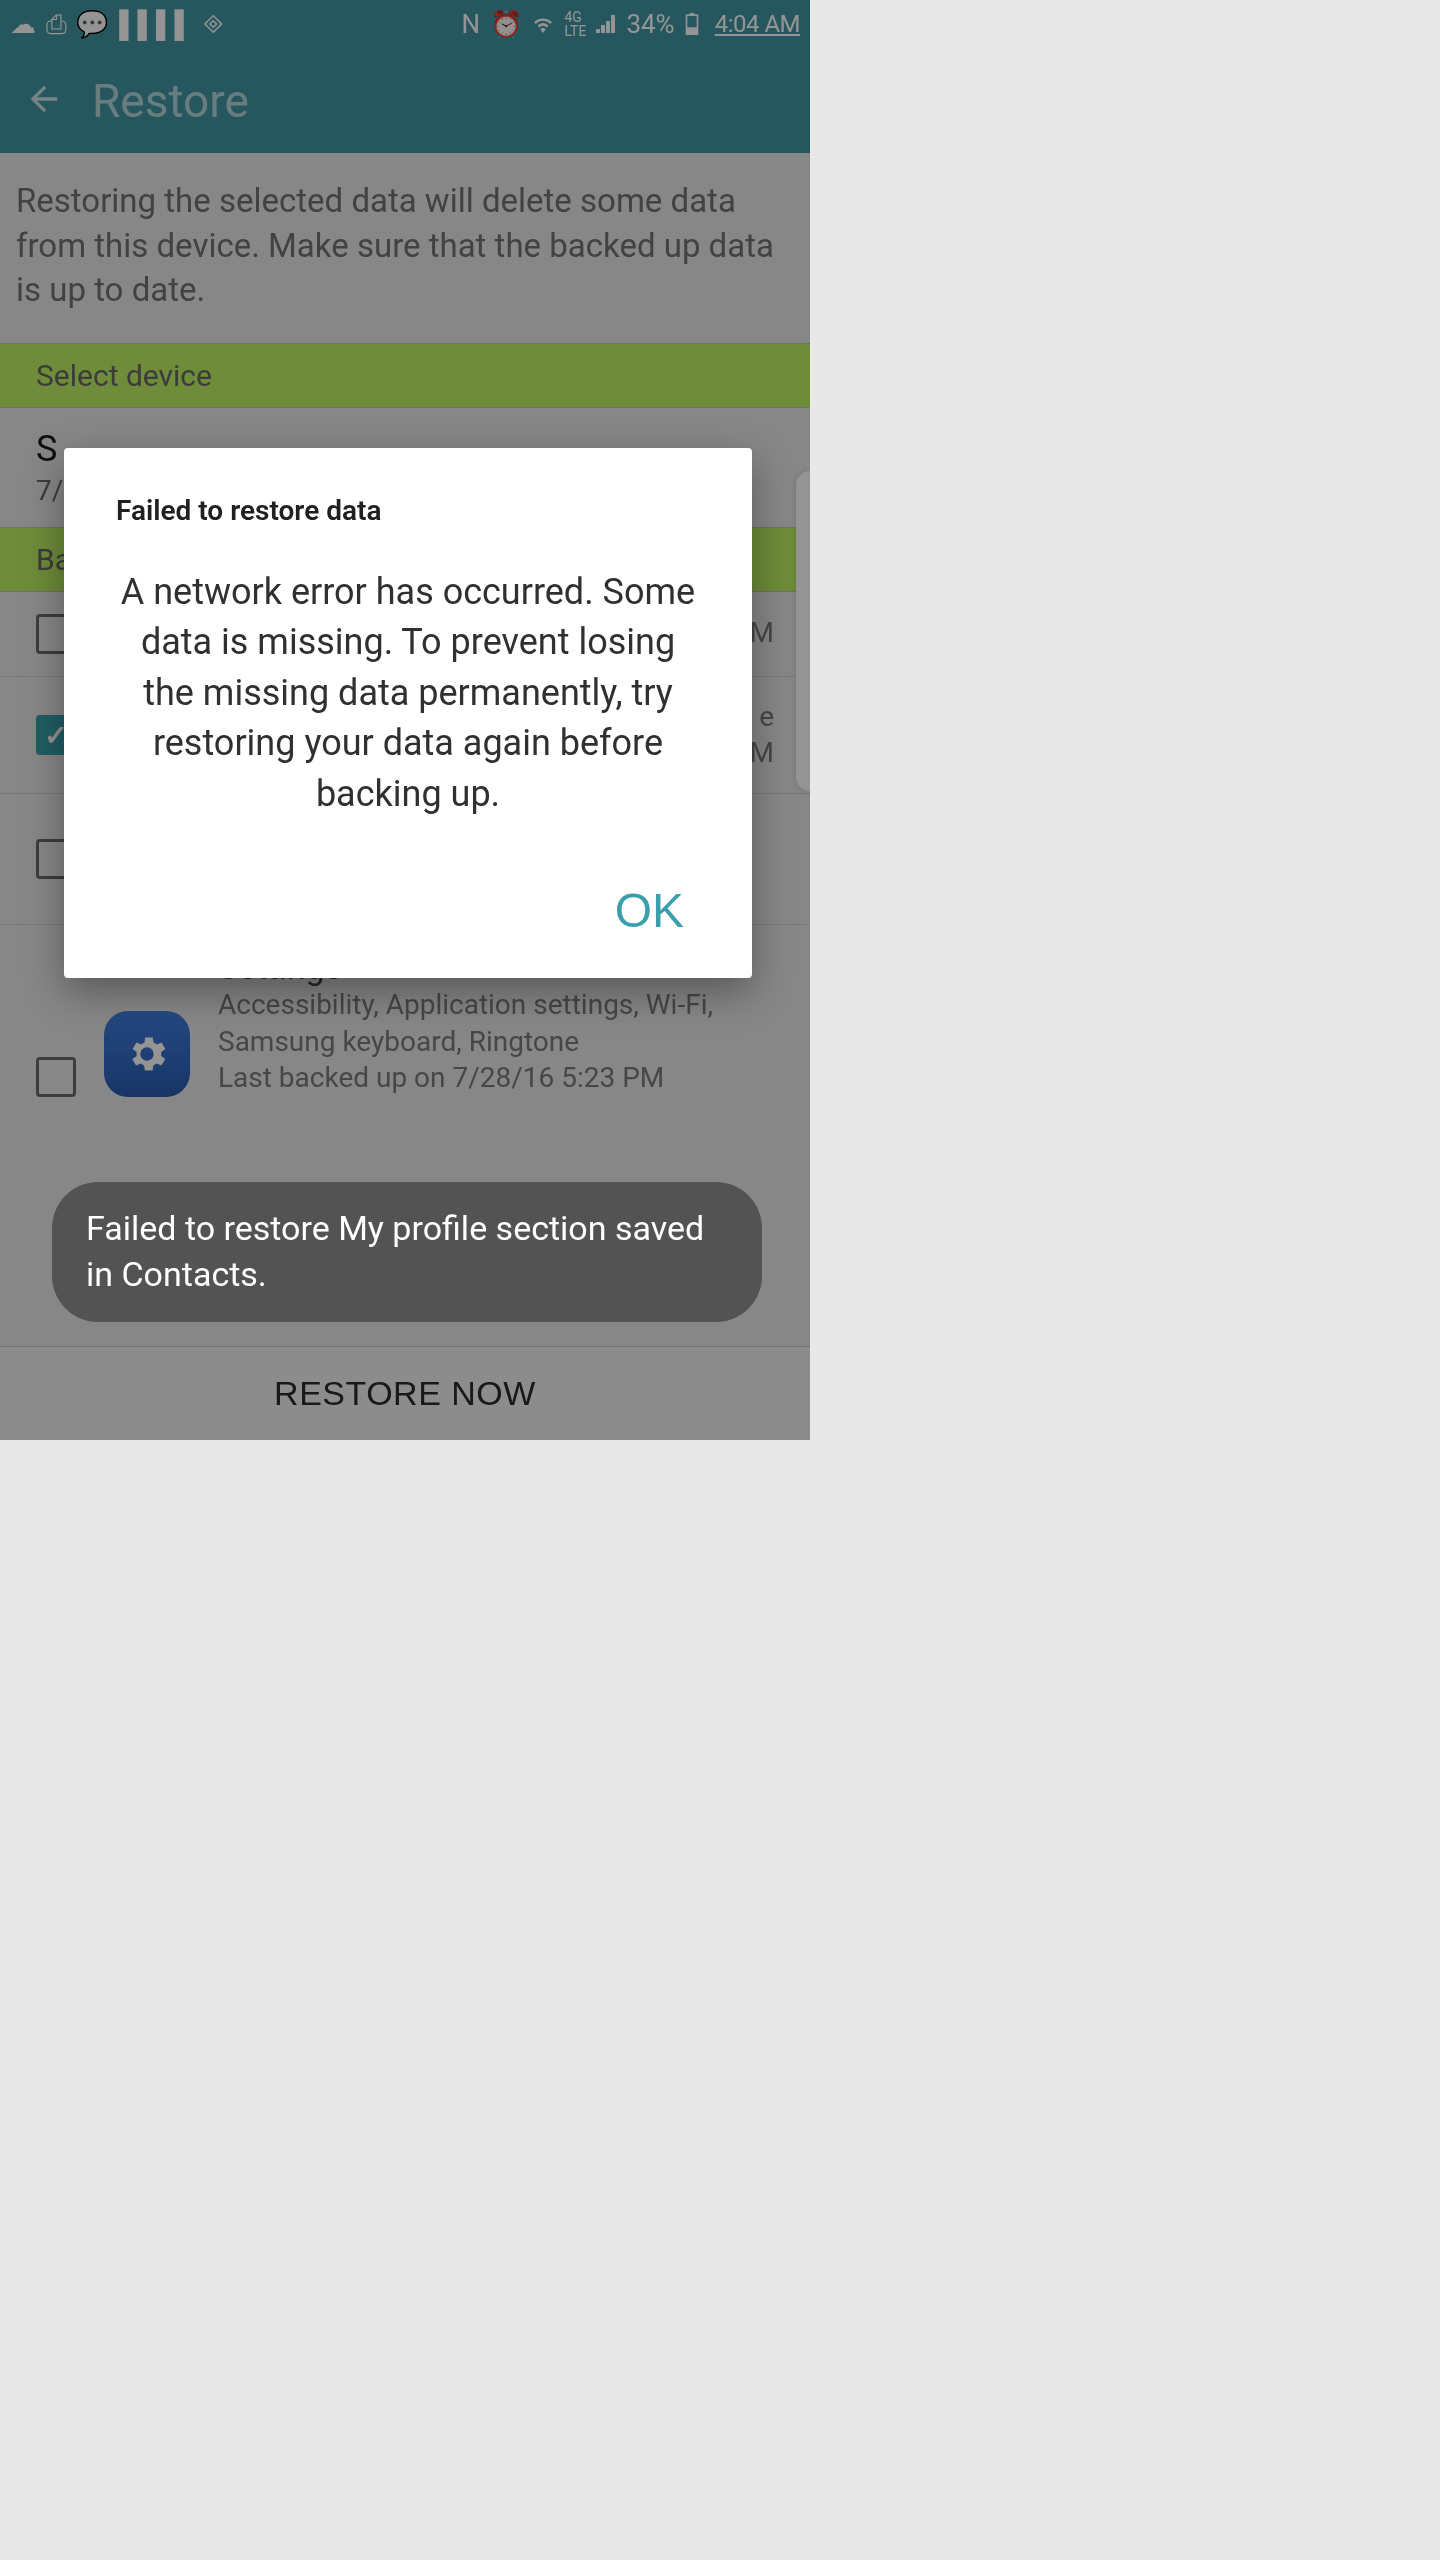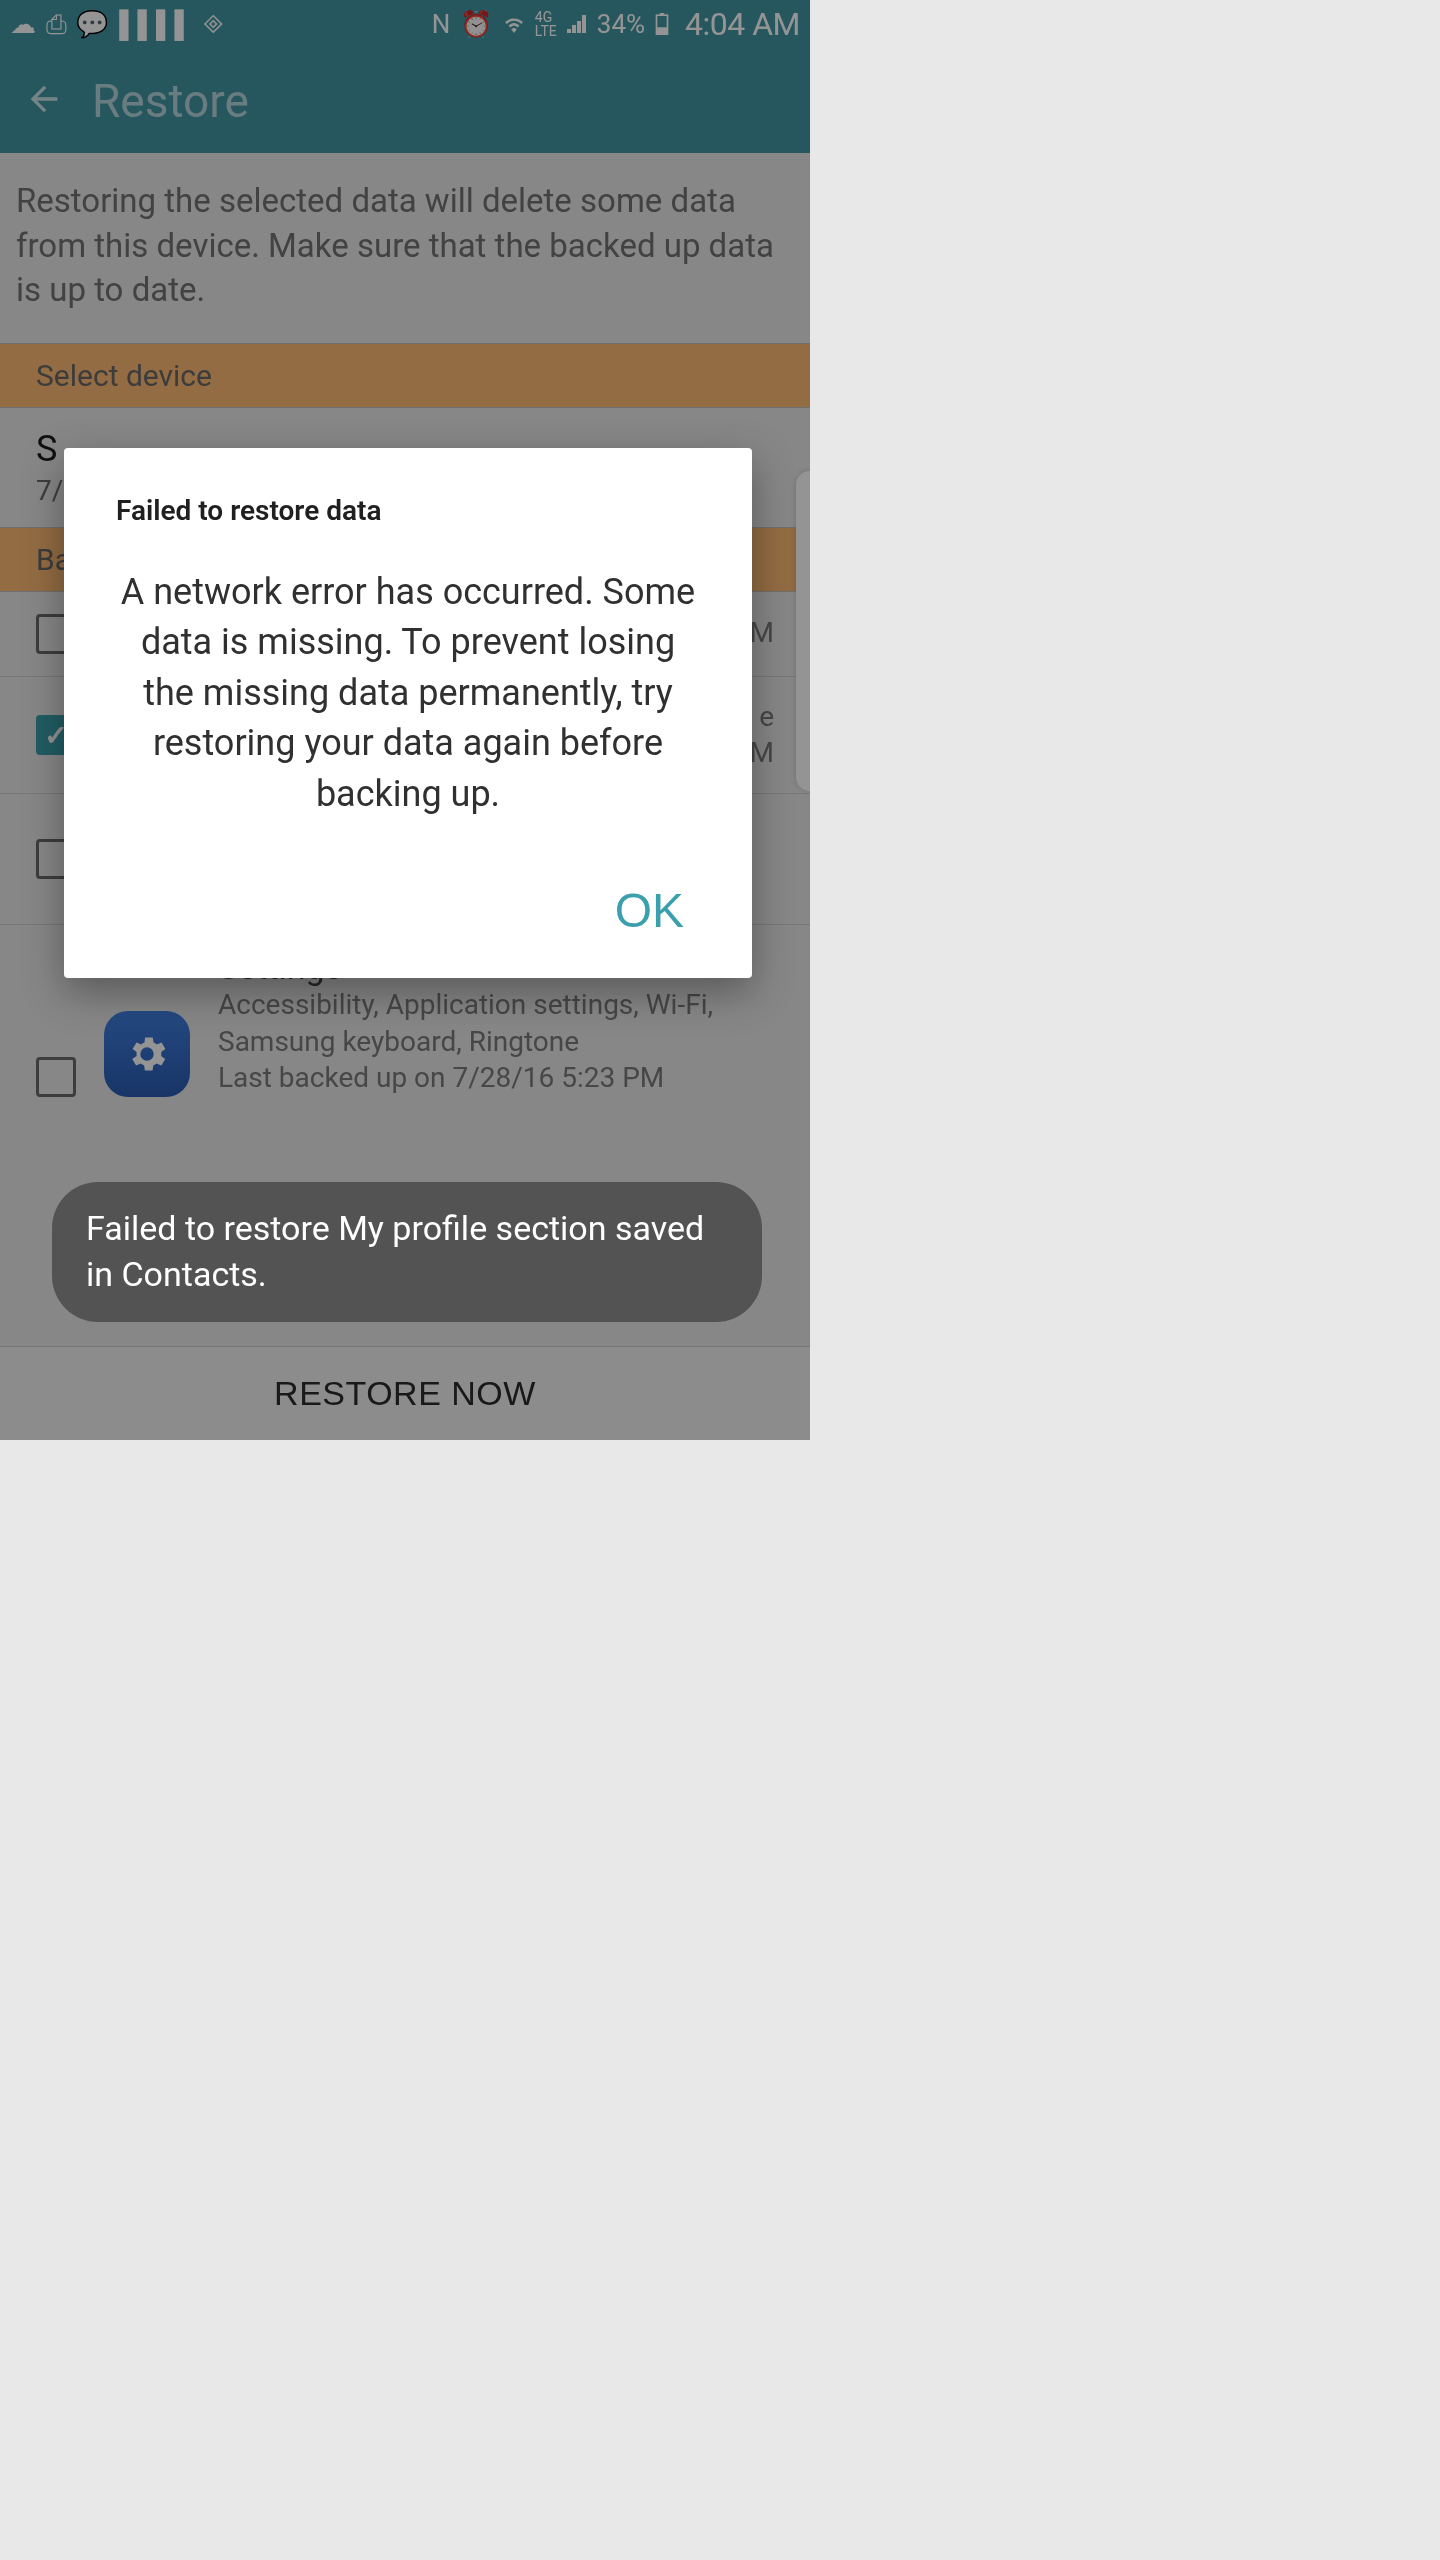--- a/index.html
+++ b/index.html
@@ -15,21 +15,21 @@
       height: 48px;
       background: #4397a4;
       color: #ffffff;
       display: flex;
       align-items: center;
       padding: 0 10px;
       font-size: 26px;
     }
     .statusbar .left-icons { display: flex; gap: 10px; }
     .statusbar .right-icons { margin-left: auto; display: flex; gap: 10px; align-items: center; }
-    .statusbar .time { font-size: 32px; margin-left: 6px; letter-spacing: -0.5px;}
+    .statusbar .time { font-size: 24px; margin-left: 6px; letter-spacing: -0.5px; text-decoration: underline;}
     .ic { display:inline-flex; align-items:center; justify-content:center; }
     
     .appbar {
       height: 105px;
       background: #4397a4;
       display: flex;
       align-items: center;
       padding: 0 24px;
       color: #cbe3e7;
     }
@@ -39,21 +39,21 @@
     .content { position: relative; height: calc(1440px - 48px - 105px - 94px); overflow: hidden; background:#e8e8e8;}
     .warning {
       padding: 26px 16px 30px;
       font-size: 33px;
       color: #737373;
       line-height: 1.35;
       background: #e8e8e8;
     }
     .section-header {
       padding: 14px 36px;
-      background: #fdba74;
+      background: #bef264;
       font-size: 30px;
       color: #686868;
       border-top: 1px solid #c0c0c0;
       border-bottom: 1px solid #c0c0c0;
     }
     .device-row {
       padding: 20px 36px;
       background: #e8e8e8;
     }
     .device-row .dname { font-size: 36px; color: #1b1b1b; }

